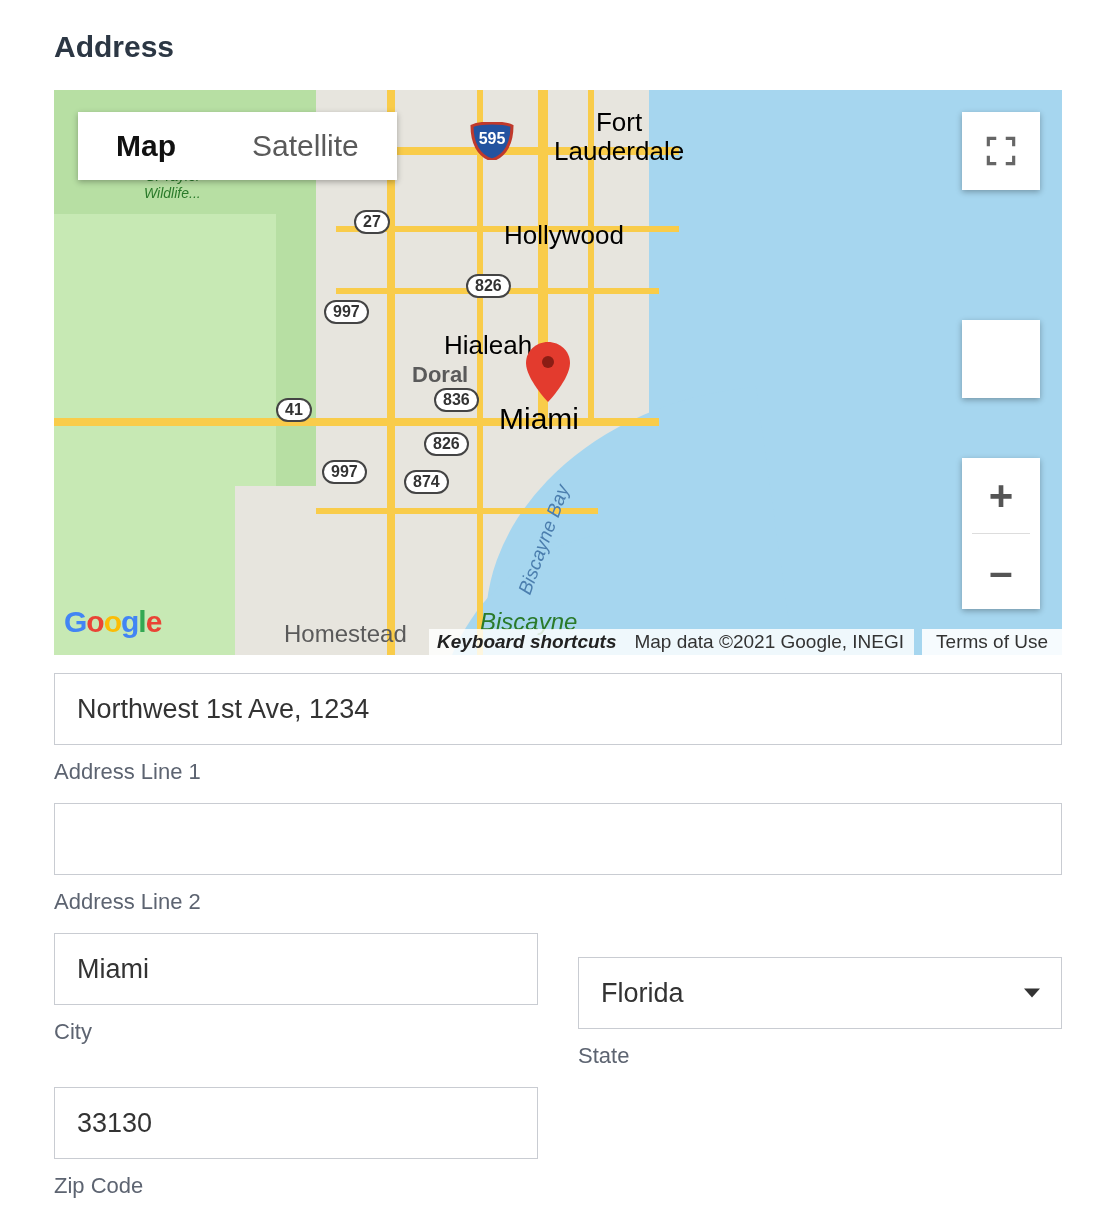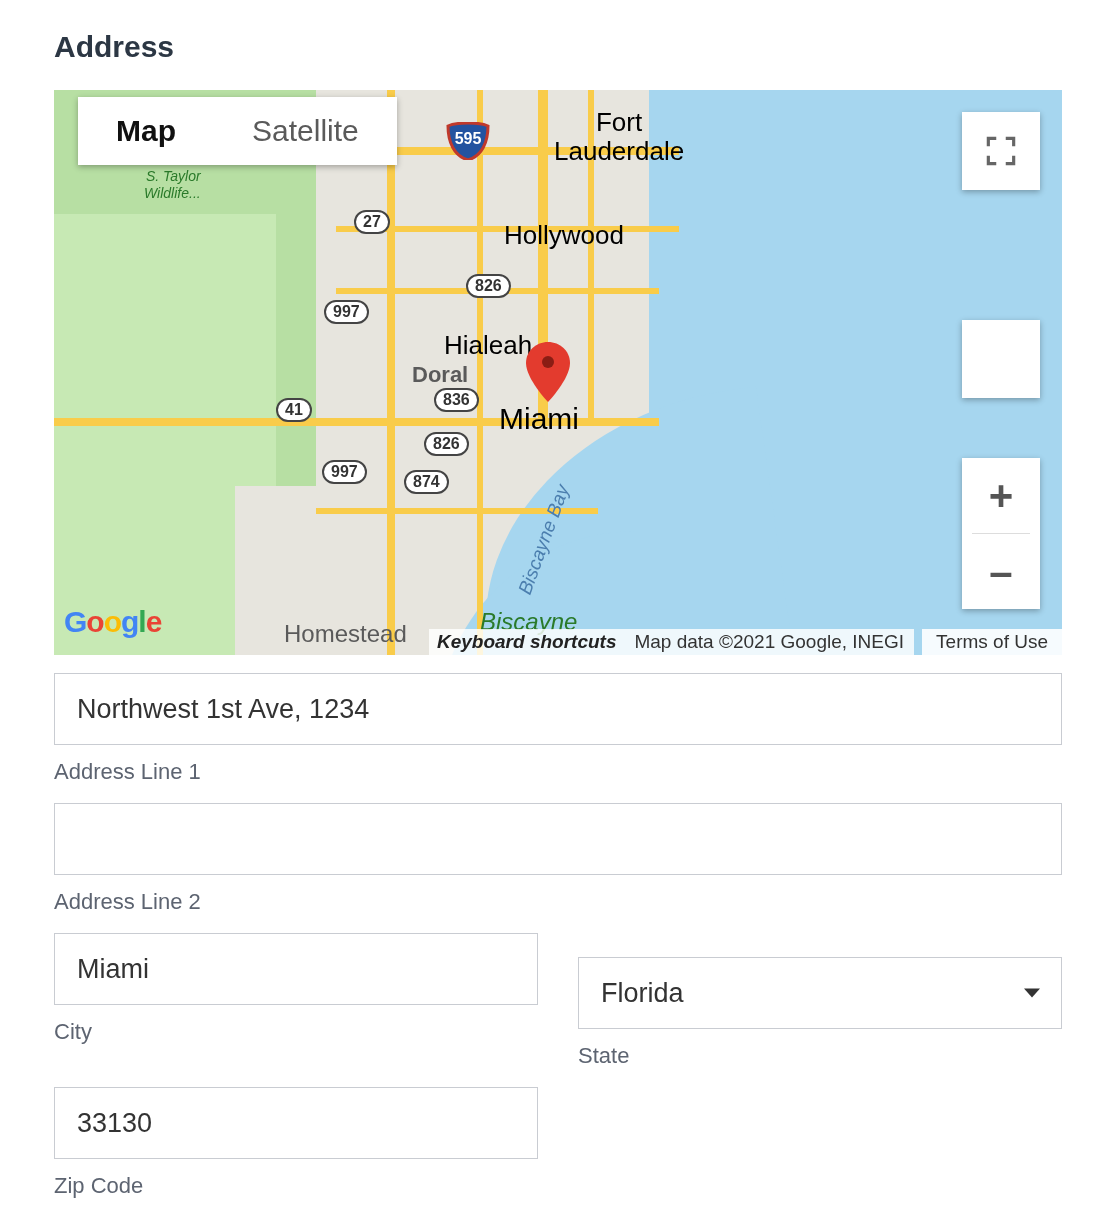--- a/index.html
+++ b/index.html
@@ -145,21 +145,21 @@
   }
   .google-logo span:nth-child(1){color:#4285F4;}
   .google-logo span:nth-child(2){color:#EA4335;}
   .google-logo span:nth-child(3){color:#FBBC05;}
   .google-logo span:nth-child(4){color:#4285F4;}
   .google-logo span:nth-child(5){color:#34A853;}
   .google-logo span:nth-child(6){color:#EA4335;}
 
   .map-typebar {
     position:absolute;
-    top:7px; left:24px;
+    top:22px; left:24px;
     background:#14532d;
     display:flex;
     box-shadow: 0 2px 6px rgba(0,0,0,.3);
     height:68px;
   }
   .map-typebar button {
     border:none; background:#fff;
     font-size:30px;
     padding: 0 38px;
     cursor:pointer;
@@ -286,21 +286,21 @@
   <div class="park-label" style="left:90px; top:78px;">S. Taylor<br>Wildlife...</div>
   <div class="city-label" style="left:500px; top:18px; line-height:1.1;">Fort<br>Lauderdale</div>
   <div class="city-label" style="left:450px; top:130px;">Hollywood</div>
   <div class="city-label" style="left:390px; top:240px;">Hialeah</div>
   <div class="city-label" style="left:358px; top:272px; font-size:22px; color:#5a5a5a; font-weight:700;">Doral</div>
   <div class="city-label" style="left:445px; top:312px; font-size:30px;">Miami</div>
   <div class="city-label" style="left:230px; top:530px; font-size:24px; color:#5a5a5a; font-weight:400;">Homestead</div>
   <div class="park-label" style="left:426px; top:518px; font-size:24px;">Biscayne</div>
   <div class="water-label" style="left:460px; top:500px;">Biscayne Bay</div>
 
-  <div class="ishield" style="left:392px; top:32px;">
+  <div class="ishield" style="left:416px; top:32px;">
     <svg viewBox="0 0 44 38">
         <path d="M2 4 C 10 0, 34 0, 42 4 C 42 20, 36 34, 22 38 C 8 34, 2 20, 2 4 Z" fill="#2353a0" stroke="#c0392b" stroke-width="3"></path>
       </svg>
     <div class="ishield-num">595</div>
   </div>
   <div class="shield" style="left:300px; top:120px;">27</div>
   <div class="shield" style="left:412px; top:184px;">826</div>
   <div class="shield" style="left:270px; top:210px;">997</div>
   <div class="shield" style="left:222px; top:308px;">41</div>
   <div class="shield" style="left:380px; top:298px;">836</div>

